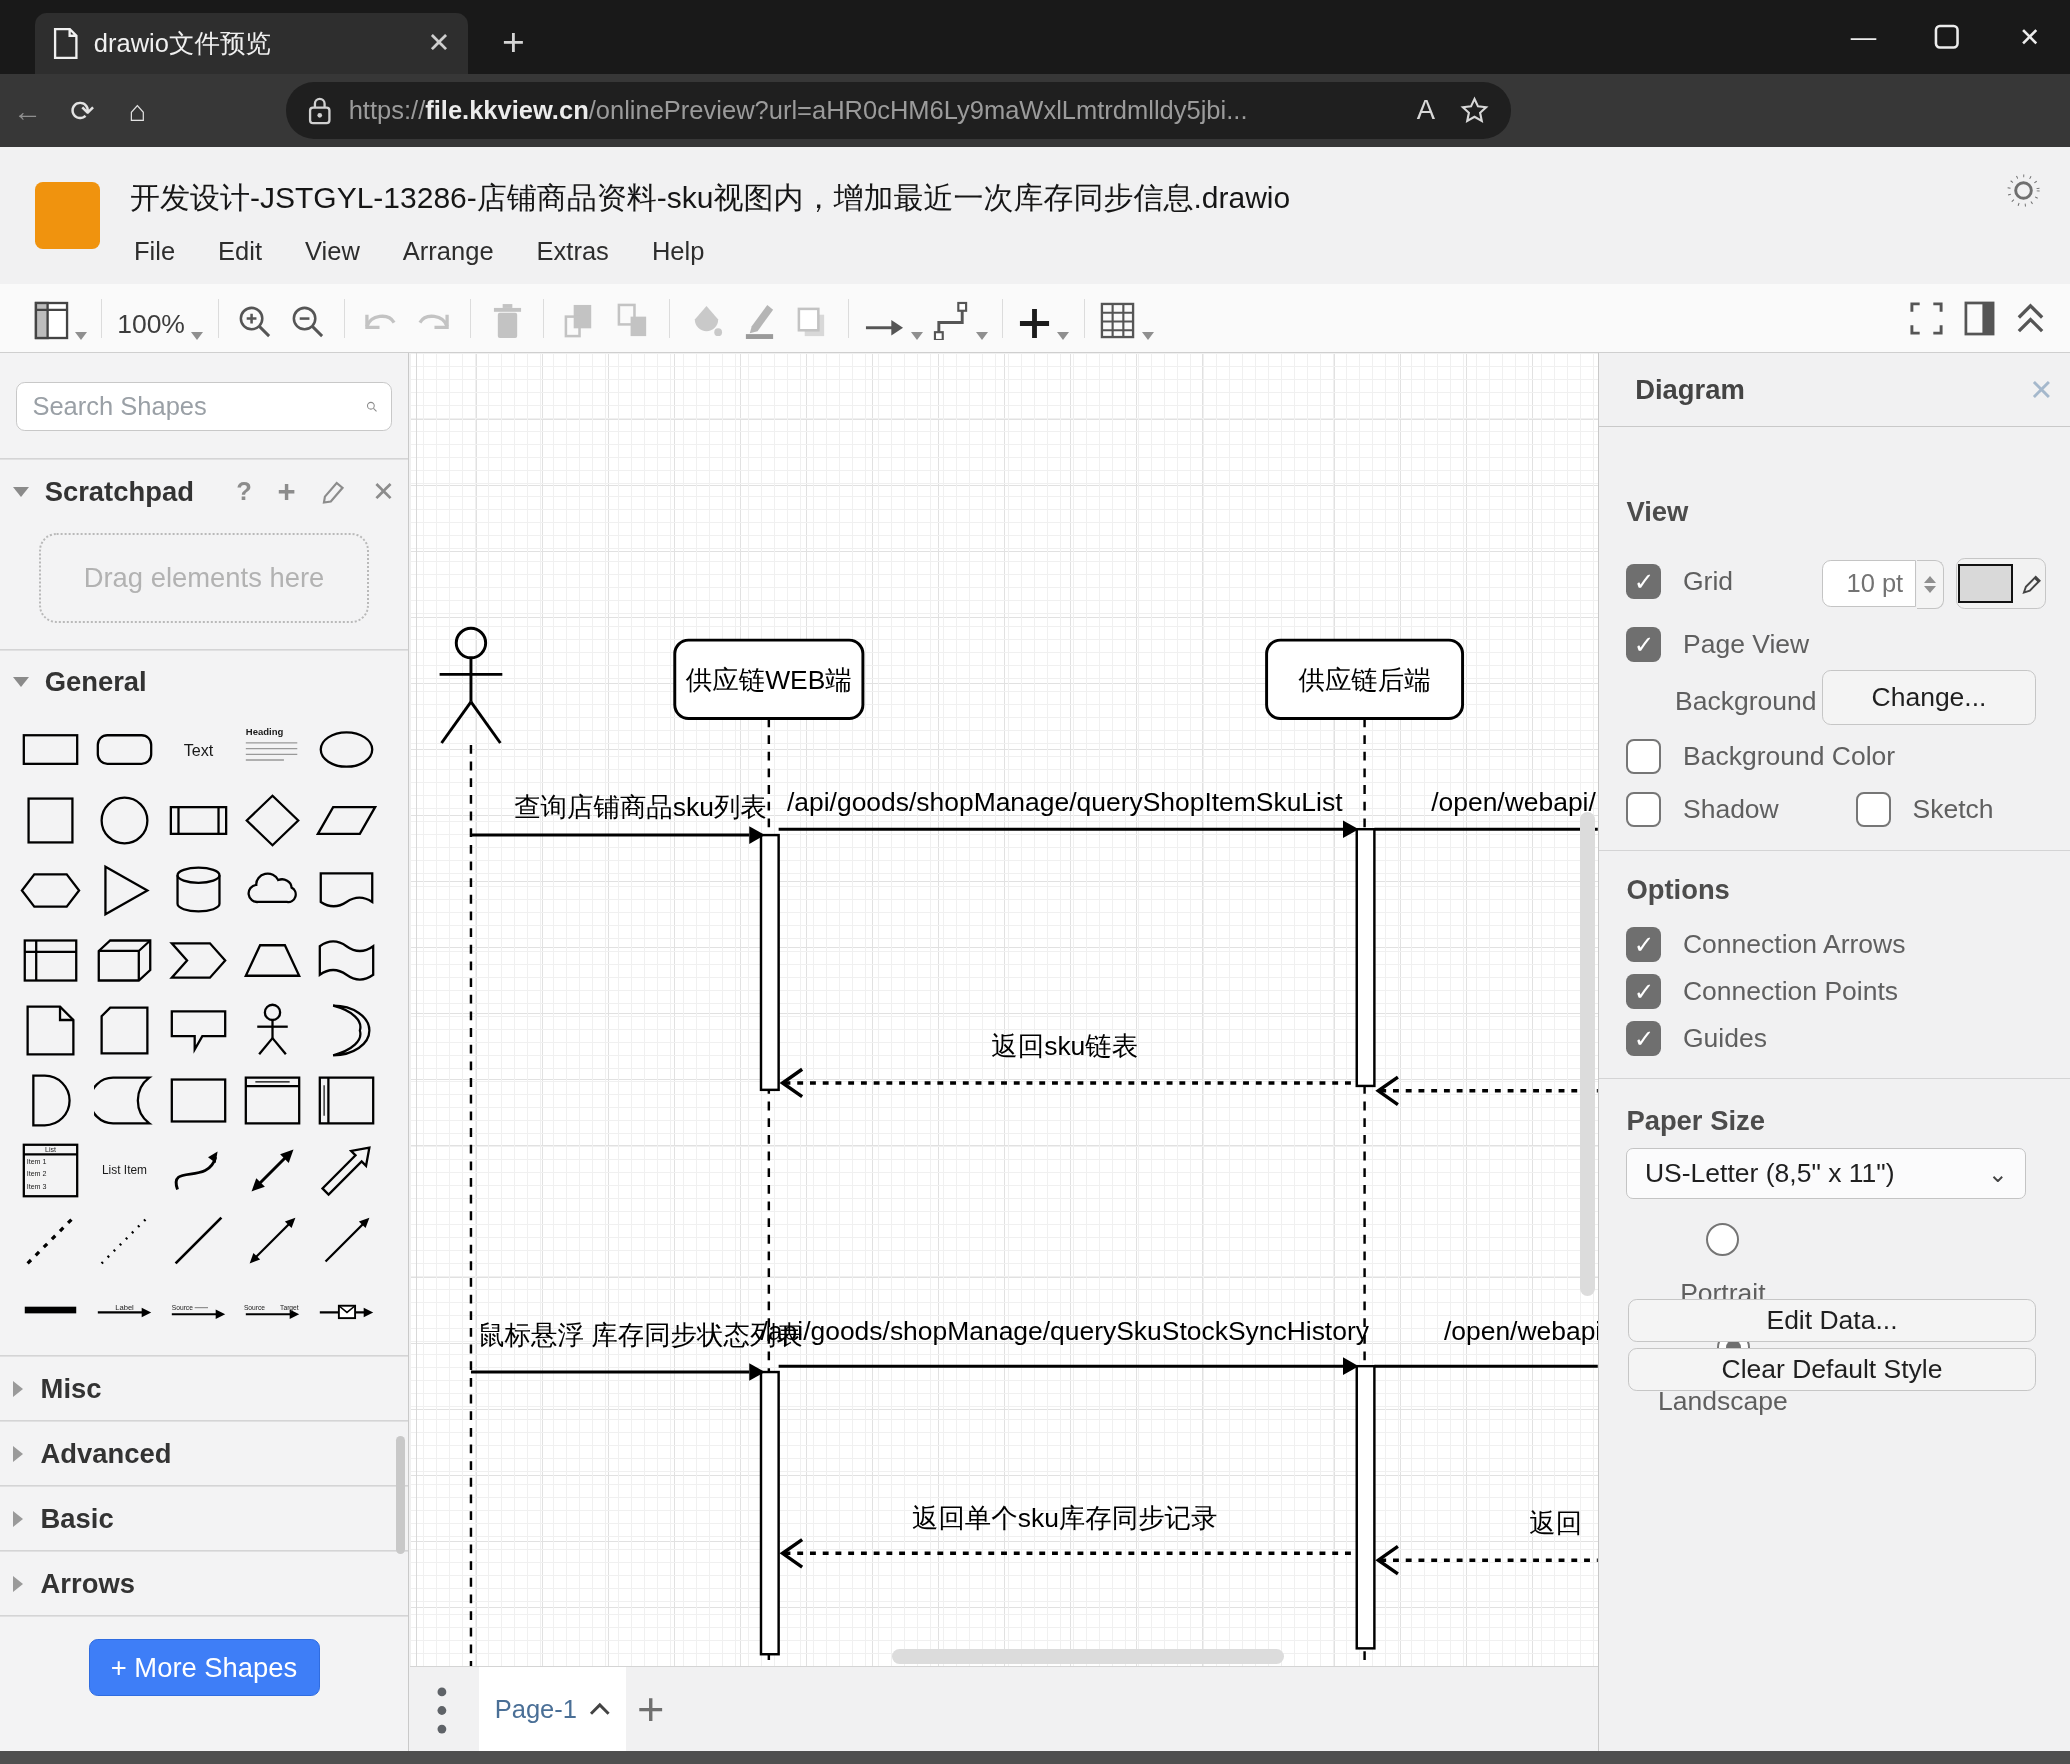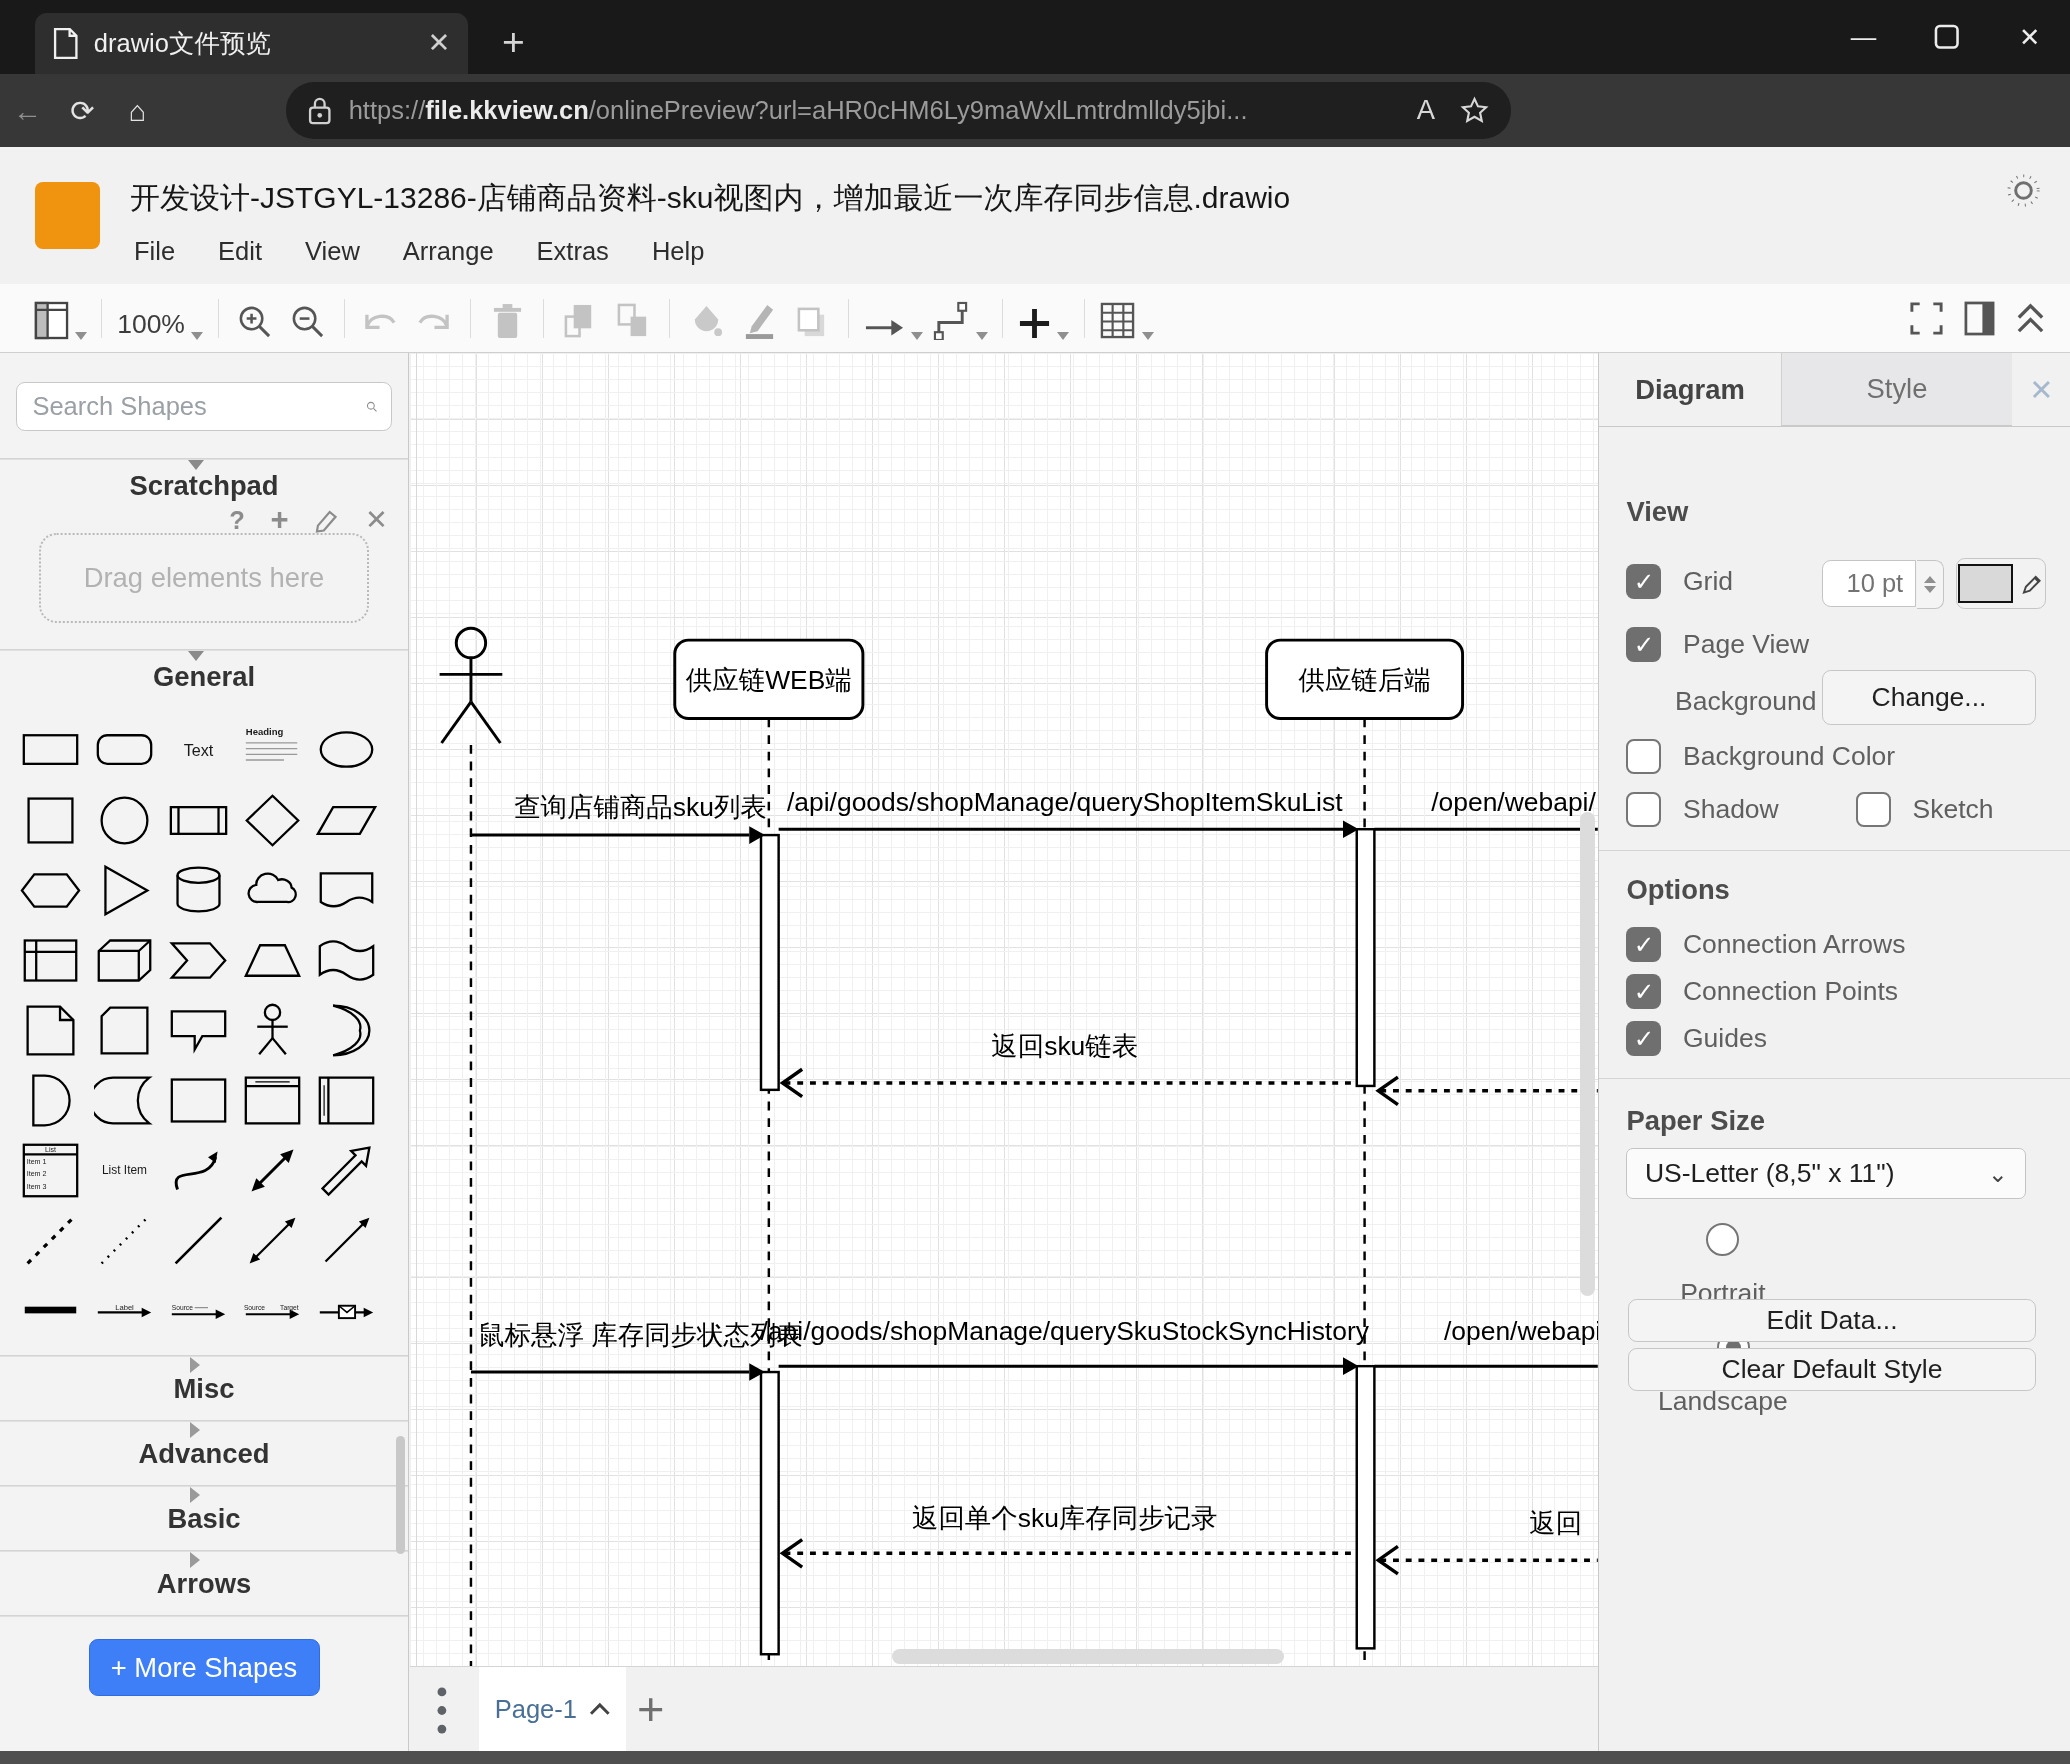--- a/index.html
+++ b/index.html
@@ -34,21 +34,21 @@
   .tbsep{width:1px;height:39px;background:#dcdcdc;margin:0 9.8px;}
   .caret{width:0;height:0;border-left:6.9px solid transparent;border-right:6.9px solid transparent;border-top:8.8px solid #8f8f8f;margin-left:5.9px;}
   .zoomlabel{font-size:26.5px;color:#3d3d3d;}
   .tbright{position:absolute;right:23.5px;top:0;height:69px;display:flex;align-items:center;gap:17.6px;}
   
   .sidebar{position:absolute;left:0;top:353px;width:409px;height:1398px;background:#f3f3f4;border-right:1px solid #c9c9c9;box-sizing:border-box;overflow:hidden;}
   .search{margin:29px 15.7px 27.4px 15.7px;height:49px;background:#fff;border:1px solid #c8c8c8;border-radius:8.8px;display:flex;align-items:center;padding:0 13.7px;box-sizing:border-box;}
   .search input{border:0;outline:0;flex:1;font-size:25.5px;color:#444;background:transparent;font-family:inherit;}
   .search input::placeholder{color:#9aa0a6;}
   .sdiv{height:1px;background:#e0e0e1;border-top:1px solid #d4d4d5;}
-  .secthead{display:flex;align-items:center;height:63px;padding:0 20px;font-size:27.4px;font-weight:700;color:#333;flex-direction:column;}
+  .secthead{display:flex;align-items:center;height:63px;padding:0 13px;font-size:27.4px;font-weight:700;color:#333;}
   .tri-d{width:0;height:0;border-left:8.8px solid transparent;border-right:8.8px solid transparent;border-top:10.8px solid #8a8a8a;margin-right:15.7px;}
   .tri-r{width:0;height:0;border-top:8.8px solid transparent;border-bottom:8.8px solid transparent;border-left:10.8px solid #9a9a9a;margin-right:17.6px;}
   .scractions{margin-left:auto;display:flex;gap:25.5px;color:#8c8c8c;font-size:25.5px;align-items:center;}
   .dropzone{margin:9.8px 39px 25.5px 39px;height:86px;border:2.9px dotted #b9b9b9;border-radius:17.6px;display:flex;align-items:center;justify-content:center;color:#b2b2b2;font-size:27.4px;}
   .grid5{display:grid;grid-template-columns:repeat(5,74px);padding:2px 11.8px 9.8px 13.7px;}
   .cell{width:74px;height:70px;display:flex;align-items:center;justify-content:center;}
   .cell svg{stroke:#000;stroke-width:2.4;fill:none;}
   .cell svg text{stroke:none;fill:#1a1a1a;}
   .moreshapes{margin:21.6px auto 0 auto;display:block;width:231px;height:57px;background:#3e7ef7;border:1px solid #2f6ce0;color:#fff;font-size:27.4px;border-radius:8.8px;font-family:inherit;}
   .sb-thumb{position:absolute;right:2.9px;top:1083px;width:8.8px;height:118px;border-radius:4.9px;background:#c8c8c8;}
@@ -746,21 +746,20 @@
           <path d="M2 12 L11 3 L20 12" stroke="#444" stroke-width="3" fill="none"></path>
         </svg>
     </div>
     <div class="pgplus">+</div>
   </div>
   <div class="bottomstrip"></div>
 
   <div class="panel">
     <div class="ptabs">
       <div class="ptab active">Diagram</div>
-      <div class="ptab inactive">Style</div>
       <div class="pclose">✕</div>
     </div>
     <div class="pbody">
       <div class="phead" style="top:69px;">View</div>
 
       <div class="prow" style="top:137px;">
         <span class="cb on">✓</span>
         <span>Grid</span>
       </div>
       <input class="numin" style="left: 223px; top: 133px;" value="10 pt">

